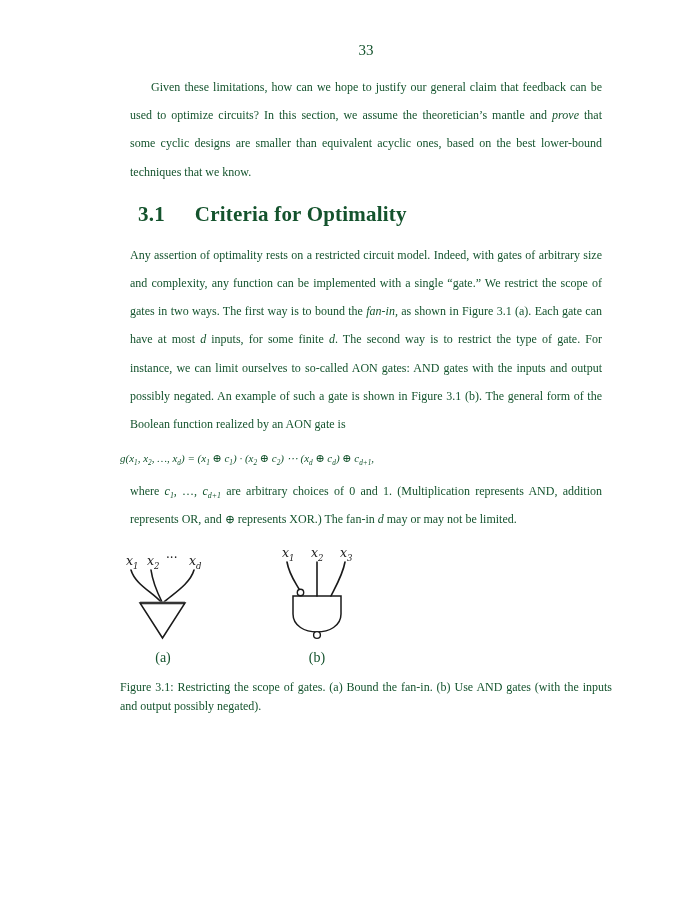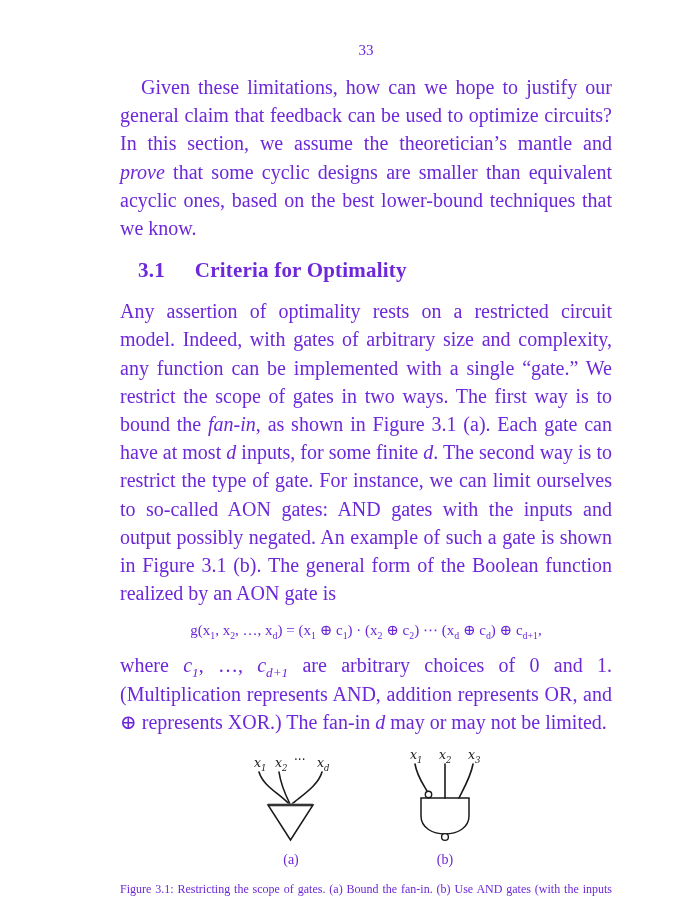--- a/index.html
+++ b/index.html
@@ -2,60 +2,60 @@
 <html><head>
 <meta charset="utf-8">
 <style>
   html, body { margin: 0; padding: 0; background: #ffffff; }
   .page {
     position: relative;
     width: 695px;
     height: 899px;
     box-sizing: border-box;
     background: #ffffff;
-    color: #6d28d9;
+    color: #14532d;
     font-family: "Liberation Serif", "DejaVu Serif", serif;
     padding: 42px 83px 0 120px;
     overflow: hidden;
   }
   .page-number {
     text-align: center;
     font-size: 15px;
     margin: 0 0 14px 0;
   }
   .body {
-    font-size: 20px;
+    font-size: 12px;
     line-height: 28.2px;
     text-align: justify;
-    margin: 0;
+    margin: 10px;
   }
   .indent { text-indent: 21px; }
   .section-heading {
     font-size: 21px;
     font-weight: 700;
     margin: 16px 0 14px 18px;
     letter-spacing: 0.2px;
     text-align: left;
   }
   .sec-num { margin-right: 30px; }
   .equation {
     margin: 14px 0 12px 0;
-    text-align: center;
-    font-size: 15px;
+    text-align: left;
+    font-size: 11px;
+    font-style: italic;
   }
   .equation sub, .body sub {
     font-size: 0.66em;
     line-height: 0;
   }
   .ital { font-style: italic; }
   .boldface { font-weight: 700; }
   .figure { margin: 10px 0 0 0; padding: 0; }
   .gates {
     display: flex;
-    justify-content: center;
     align-items: flex-end;
     gap: 72px;
   }
   .gate { display: flex; flex-direction: column; align-items: center; }
   .gate-label { text-align: center; font-size: 14px; margin-top: 2px; }
   .caption {
     margin-top: 12px;
     font-size: 12px;
     line-height: 19.5px;
     text-align: justify;

